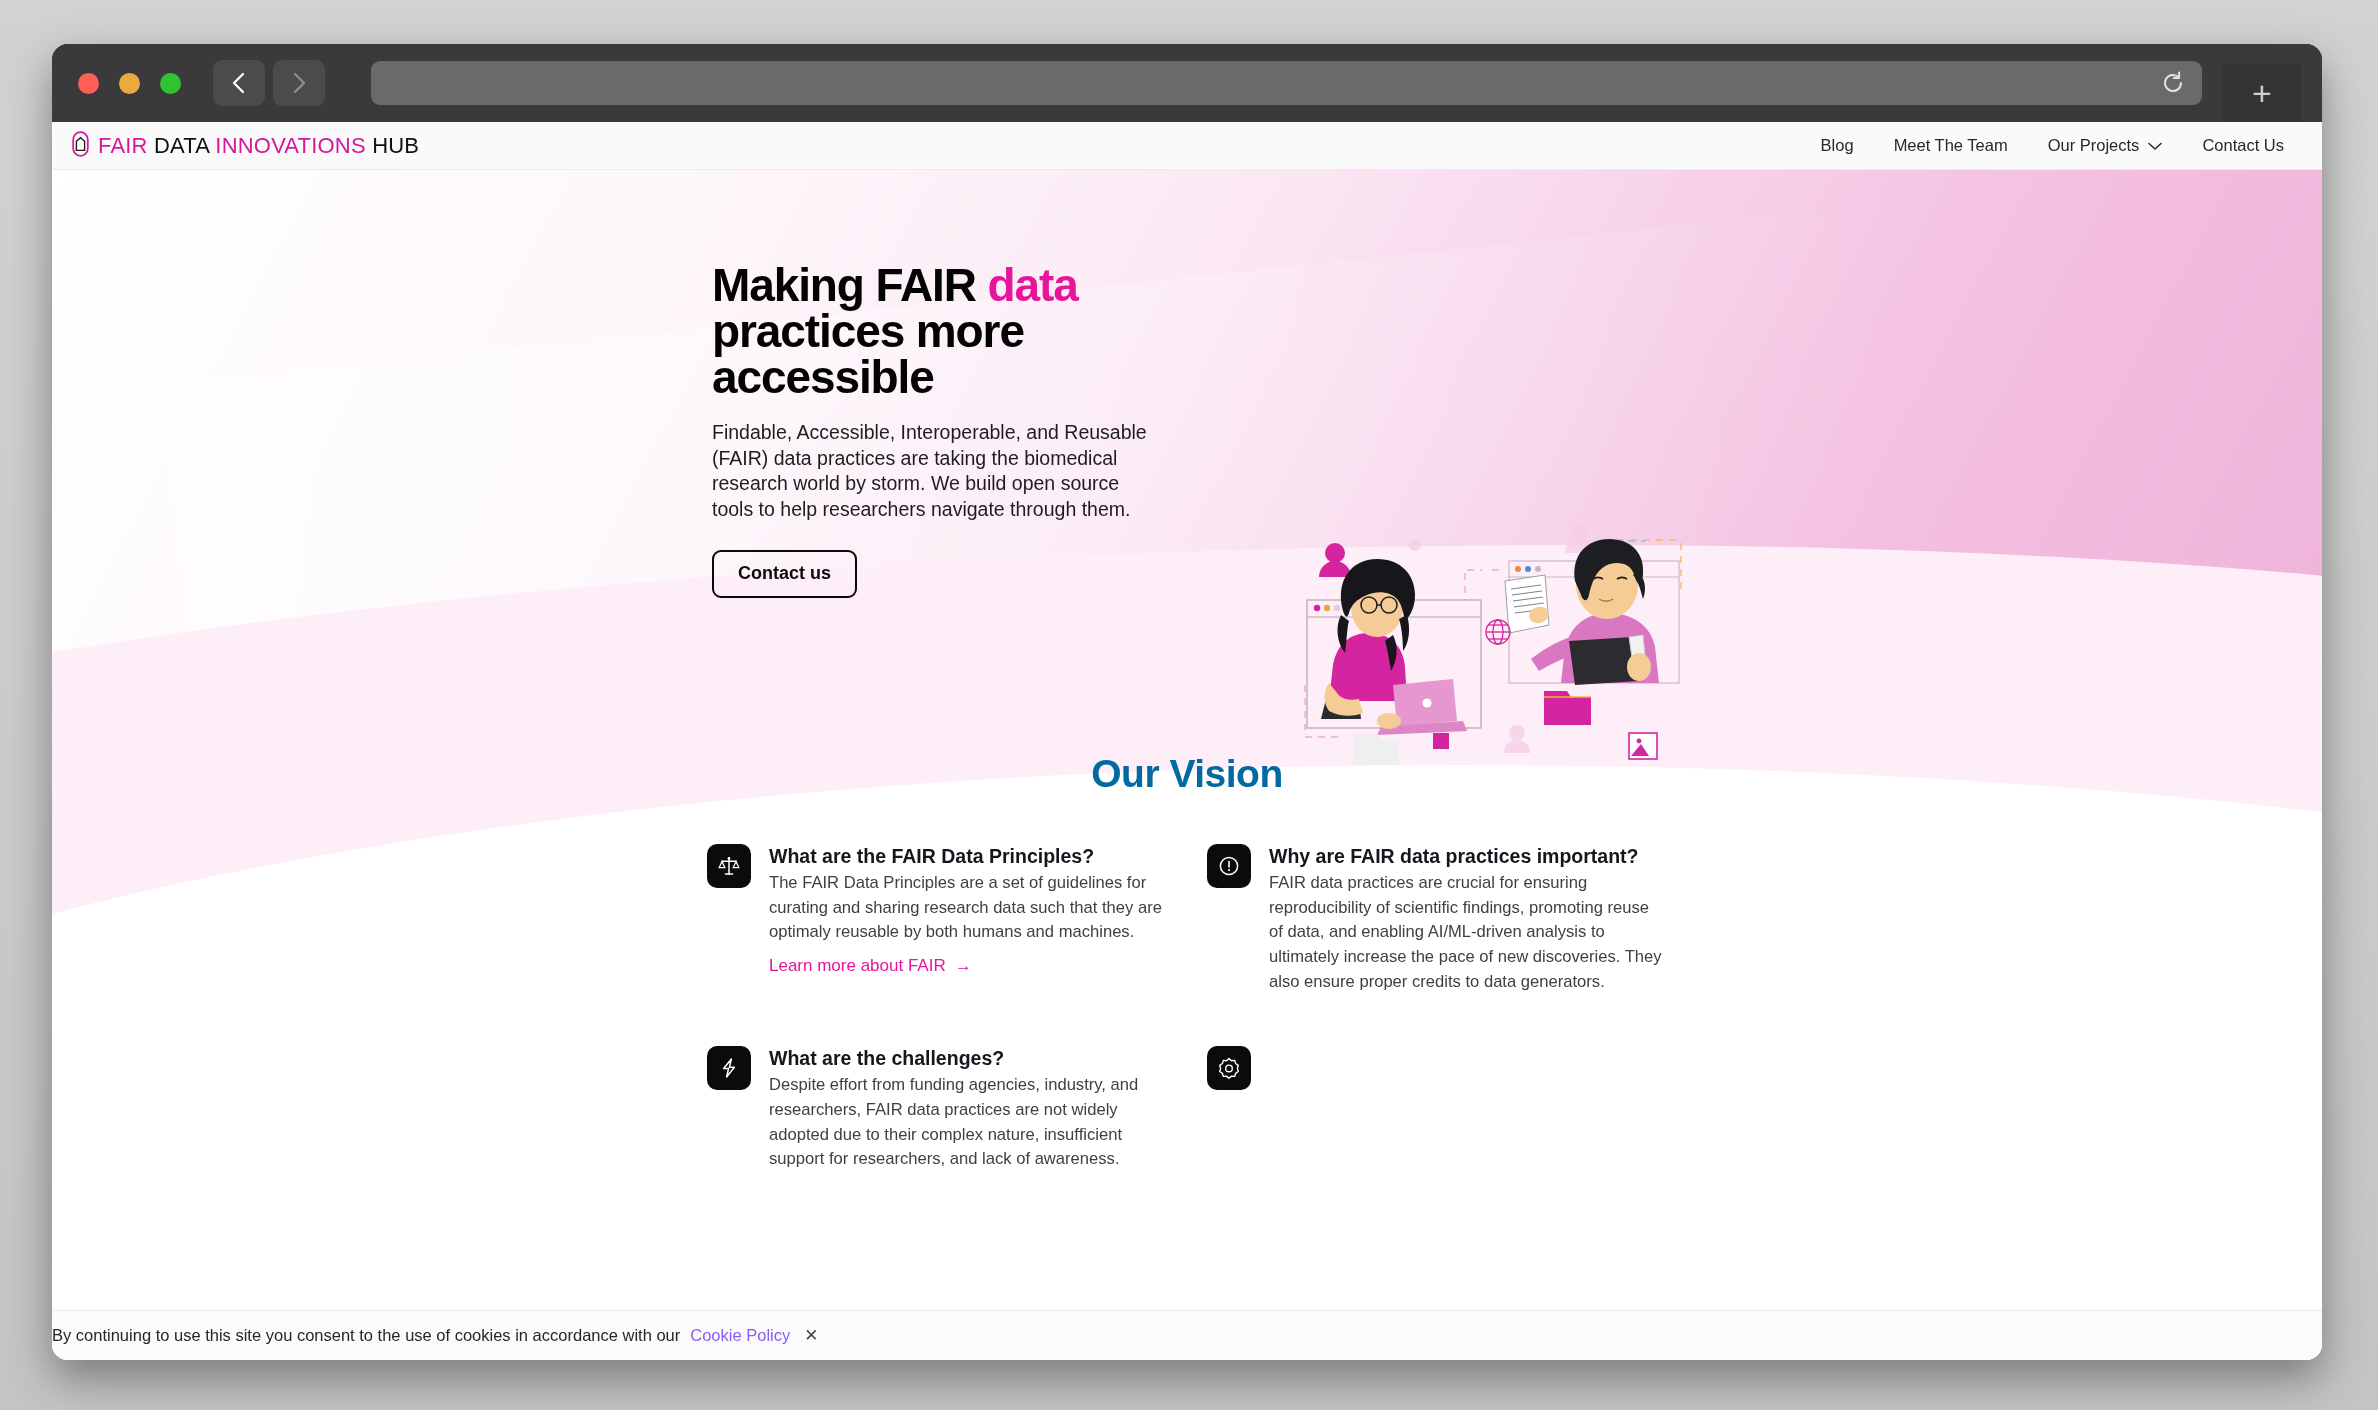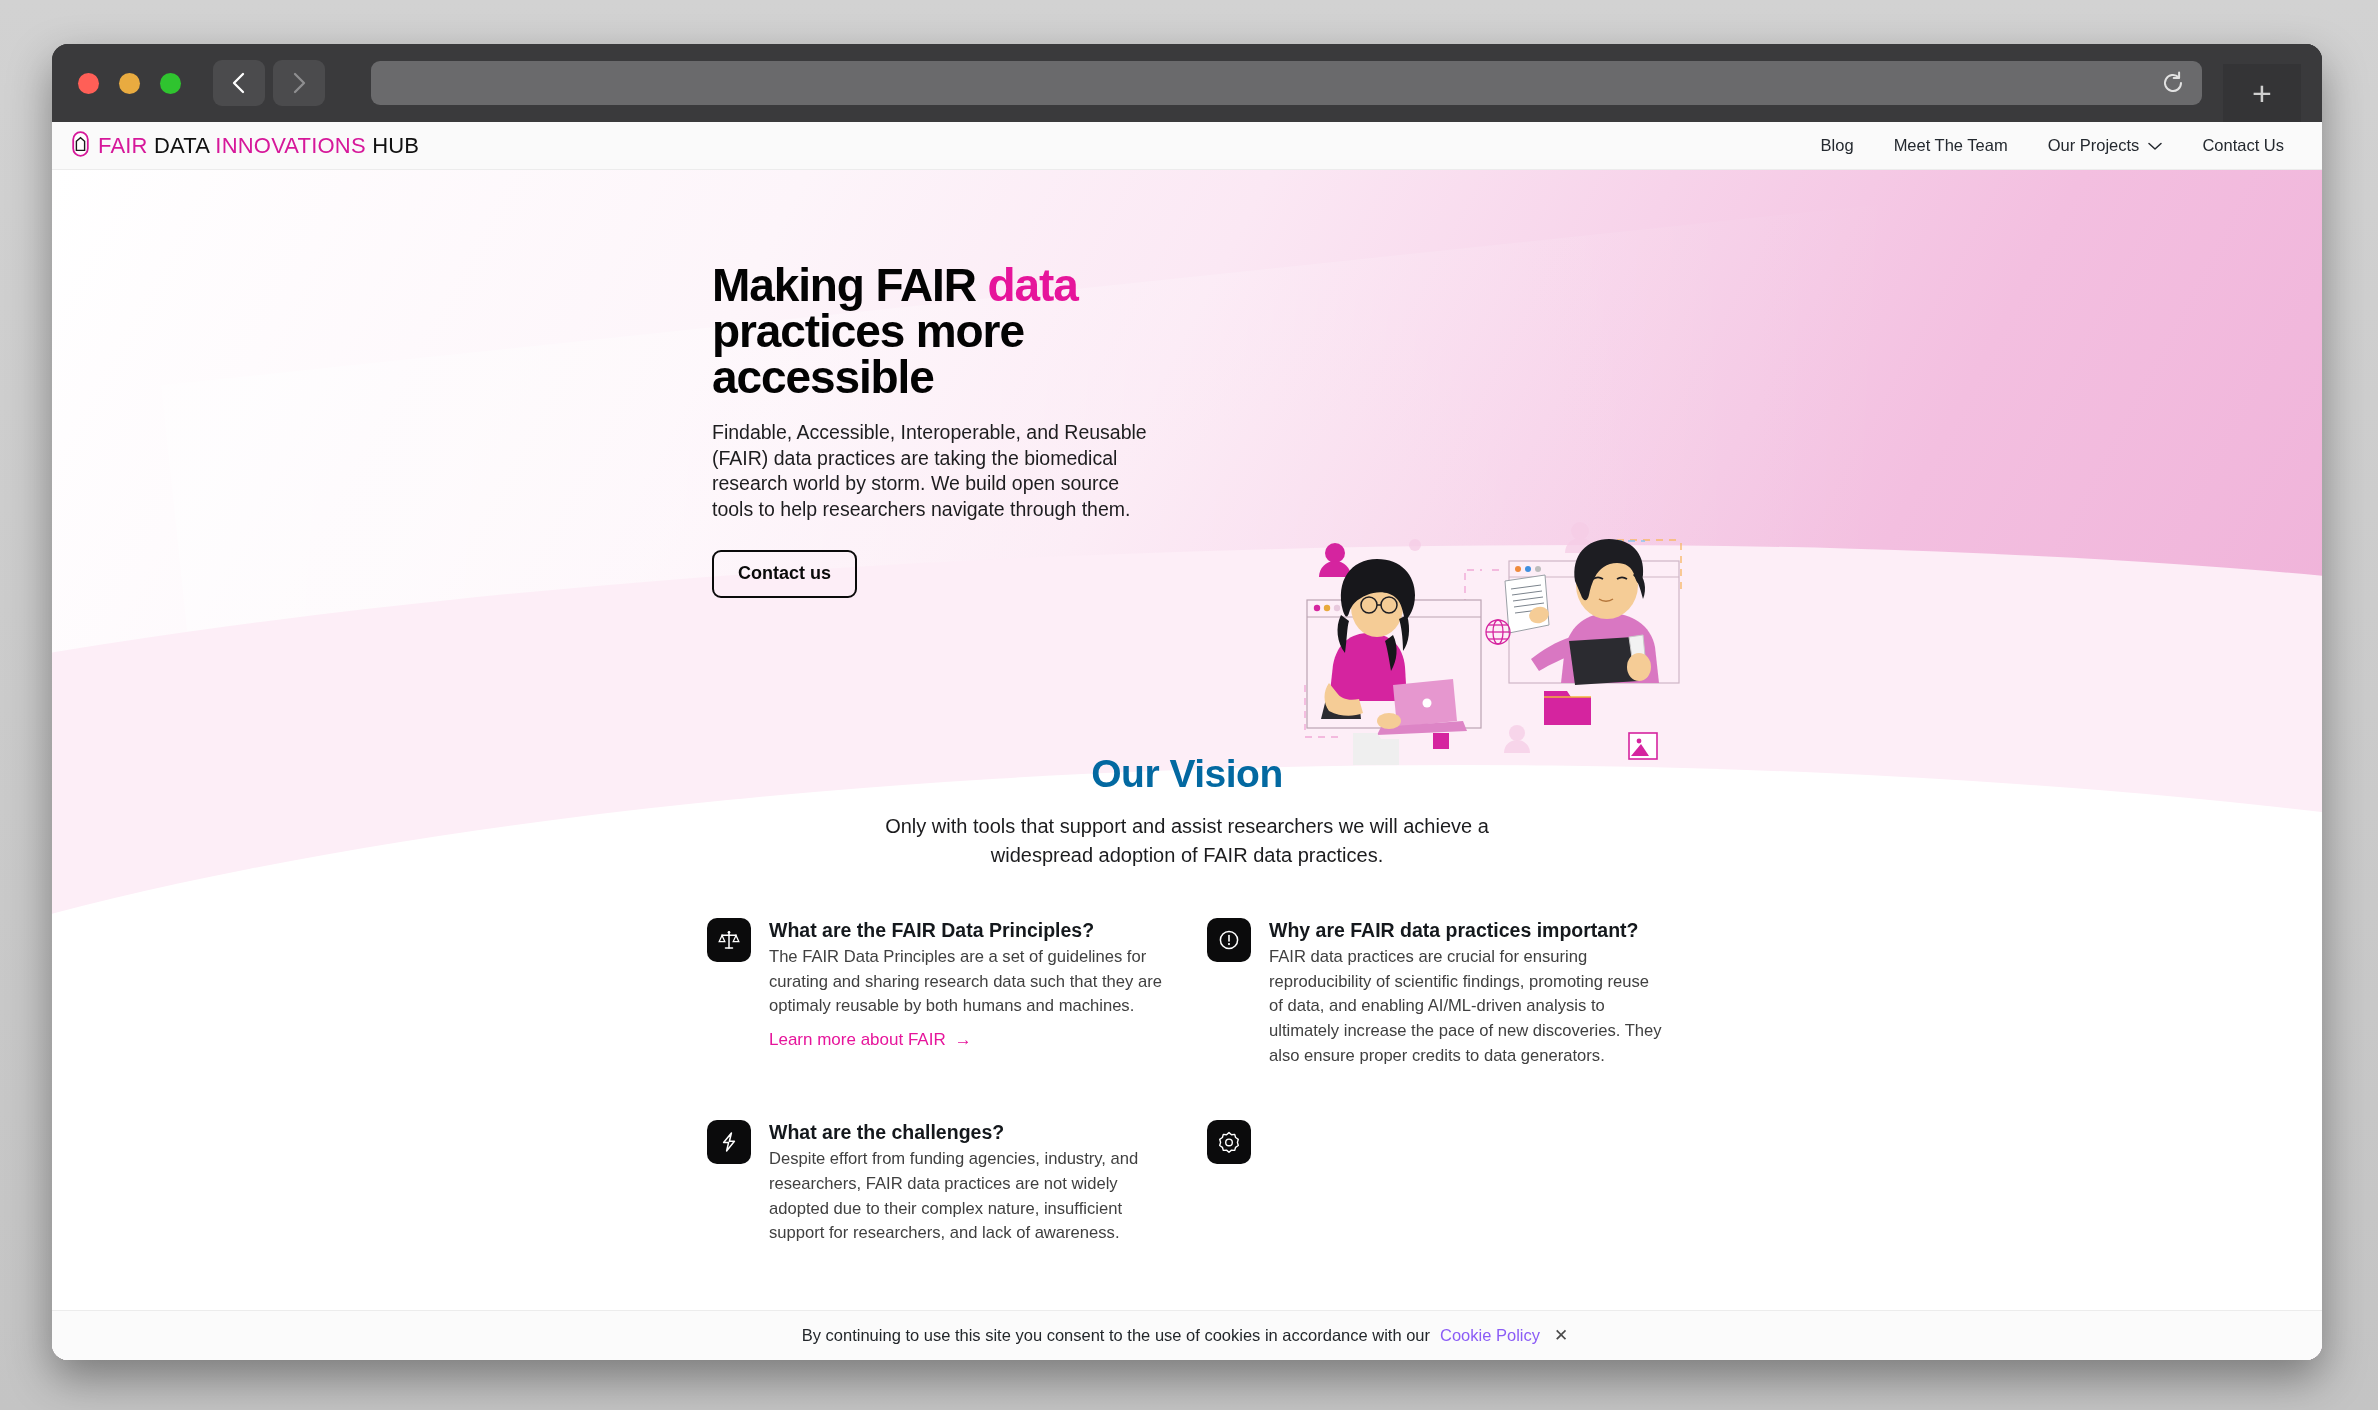--- a/index.html
+++ b/index.html
@@ -223,21 +223,21 @@
     margin-top: 11px;
     font-size: 17px; color: #e6159b; text-decoration: none; cursor: pointer;
   }
 
   
   .cookie {
     position: absolute; left: 0; right: 0; bottom: 0; z-index: 40;
     height: 50px;
     background: #fbfbfb;
     border-top: 1px solid #ececec;
-    display: flex; align-items: center; justify-content: center;
+    display: flex; align-items: center; 
     gap: 10px;
     font-size: 16.5px; color: #23272b;
   }
   .cookie a { color: #8b5cf6; text-decoration: none; cursor: pointer; }
   .cookie .x { color: #4a4a4a; font-size: 17px; cursor: pointer; padding: 0 4px; }
 </style>
 </head>
 <body>
 
 <div class="desktop">
@@ -469,21 +469,20 @@
                   <rect x="352" y="218" width="28" height="26" fill="#ffffff" stroke="#d5249f" stroke-width="1.6"></rect>
                   <circle cx="362" cy="226" r="2.4" fill="#d5249f"></circle>
                   <path d="M354 241 L364 229 L372 241 Z" fill="#d5249f"></path>
                 </g>
               </svg>
             </div>
           </section>
 
           <section class="vision">
             <h2 class="vision-title">Our Vision</h2>
-            <p class="vision-sub">Only with tools that support and assist researchers we will achieve a widespread adoption of FAIR data practices.</p>
 
             <div class="cards">
 
               <div class="card">
                 <div class="card-icon">
                   <svg width="24" height="24" viewBox="0 0 24 24" fill="none">
                     <path d="M12 4.2 V20" stroke="#fff" stroke-width="1.5" stroke-linecap="round"></path>
                     <path d="M5 7.2 H19" stroke="#fff" stroke-width="1.5" stroke-linecap="round"></path>
                     <circle cx="12" cy="4.2" r="1.3" fill="#fff"></circle>
                     <path d="M8.5 20 H15.5" stroke="#fff" stroke-width="1.5" stroke-linecap="round"></path>

